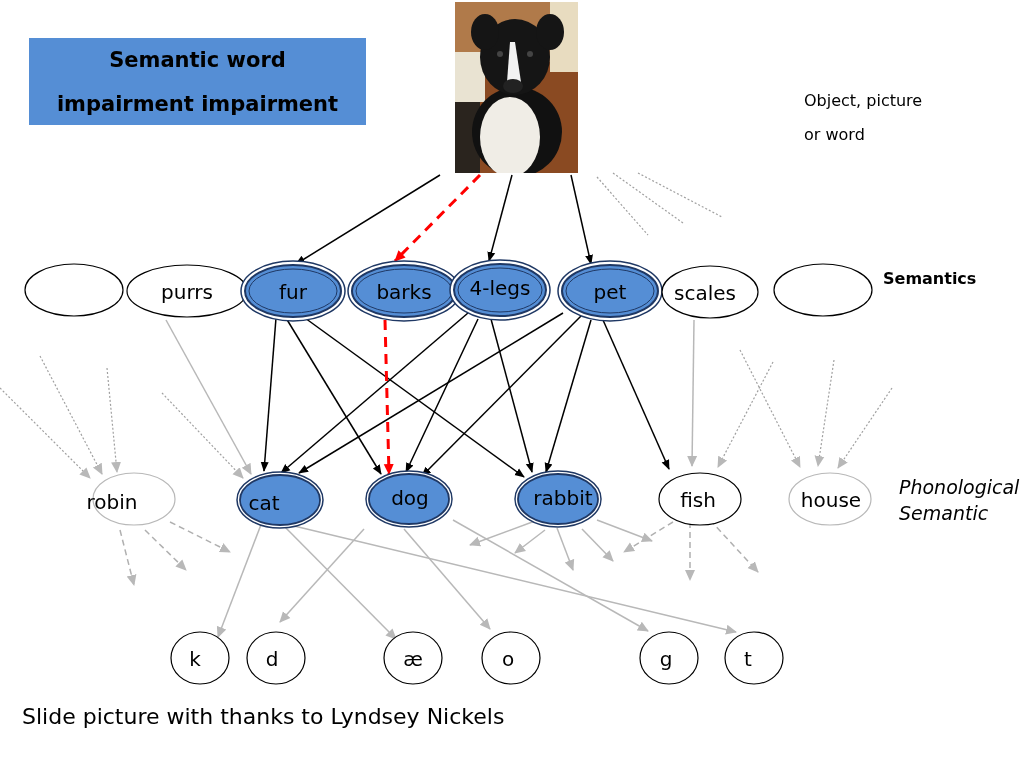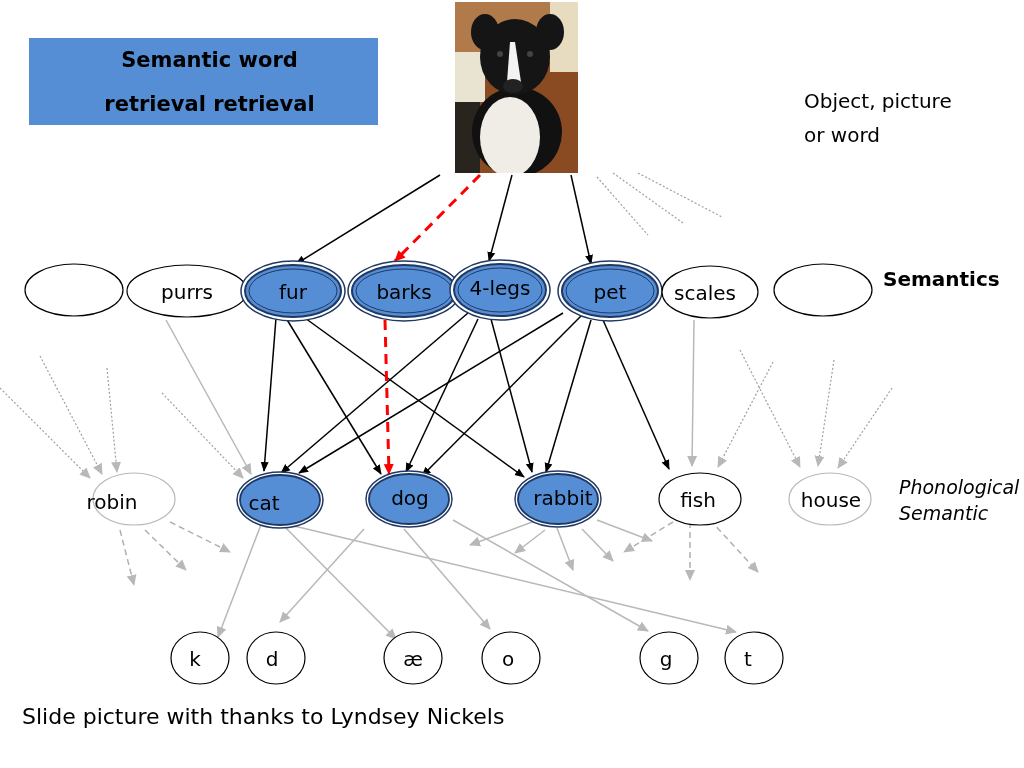--- a/index.html
+++ b/index.html
@@ -1,34 +1,34 @@
 <!DOCTYPE html>
 <html><head>
 <meta charset="utf-8">
 <style>
   html, body { margin:0; padding:0; background:#ffffff; }
   body { width:1024px; height:768px; position:relative; overflow:hidden;
          font-family: "DejaVu Sans", "Liberation Sans", sans-serif; color:#000; }
   .title-box { position:absolute; left:29px; top:38px; width:337px; height:87px;
                background:#558ed5; display:flex; flex-direction:column; align-items:center;
-               justify-content:center; font-weight:bold; font-size:21px; line-height:44px;padding-left:12px; }
+               justify-content:center; font-weight:bold; font-size:21px; line-height:44px; }
   .photo { position:absolute; left:455px; top:2px; width:123px; height:171px; overflow:hidden; }
-  .label { position:absolute; font-size:20px; line-height:34px; }
+  .label { position:absolute; font-size:16px; line-height:34px; }
   .small-label { position:absolute; font-size:19px; line-height:26px; }
   .tiny-label { position:absolute; font-size:17px; line-height:24px; }
   .footer { position:absolute; left:22px; top:704px; font-size:22px; }
   svg.diagram { position:absolute; left:0; top:0; }
   svg text { font-family: "DejaVu Sans", "Liberation Sans", sans-serif; }
 </style>
 </head>
 <body>
 
 <div class="title-box">
   <div>Semantic word</div>
-  <div>retrieval retrieval</div>
+  <div>impairment impairment</div>
 </div>
 
 <div class="photo">
   <svg width="123" height="171" viewBox="0 0 123 171">
     <rect x="0" y="0" width="123" height="171" fill="#8a4a22"></rect>
     <rect x="0" y="0" width="123" height="60" fill="#b07a4a"></rect>
     <rect x="95" y="0" width="28" height="70" fill="#e8dcc0"></rect>
     <rect x="0" y="50" width="30" height="50" fill="#e9e3d2"></rect>
     <rect x="0" y="100" width="25" height="71" fill="#2a241e"></rect>
     <ellipse cx="62" cy="130" rx="45" ry="45" fill="#111"></ellipse>

